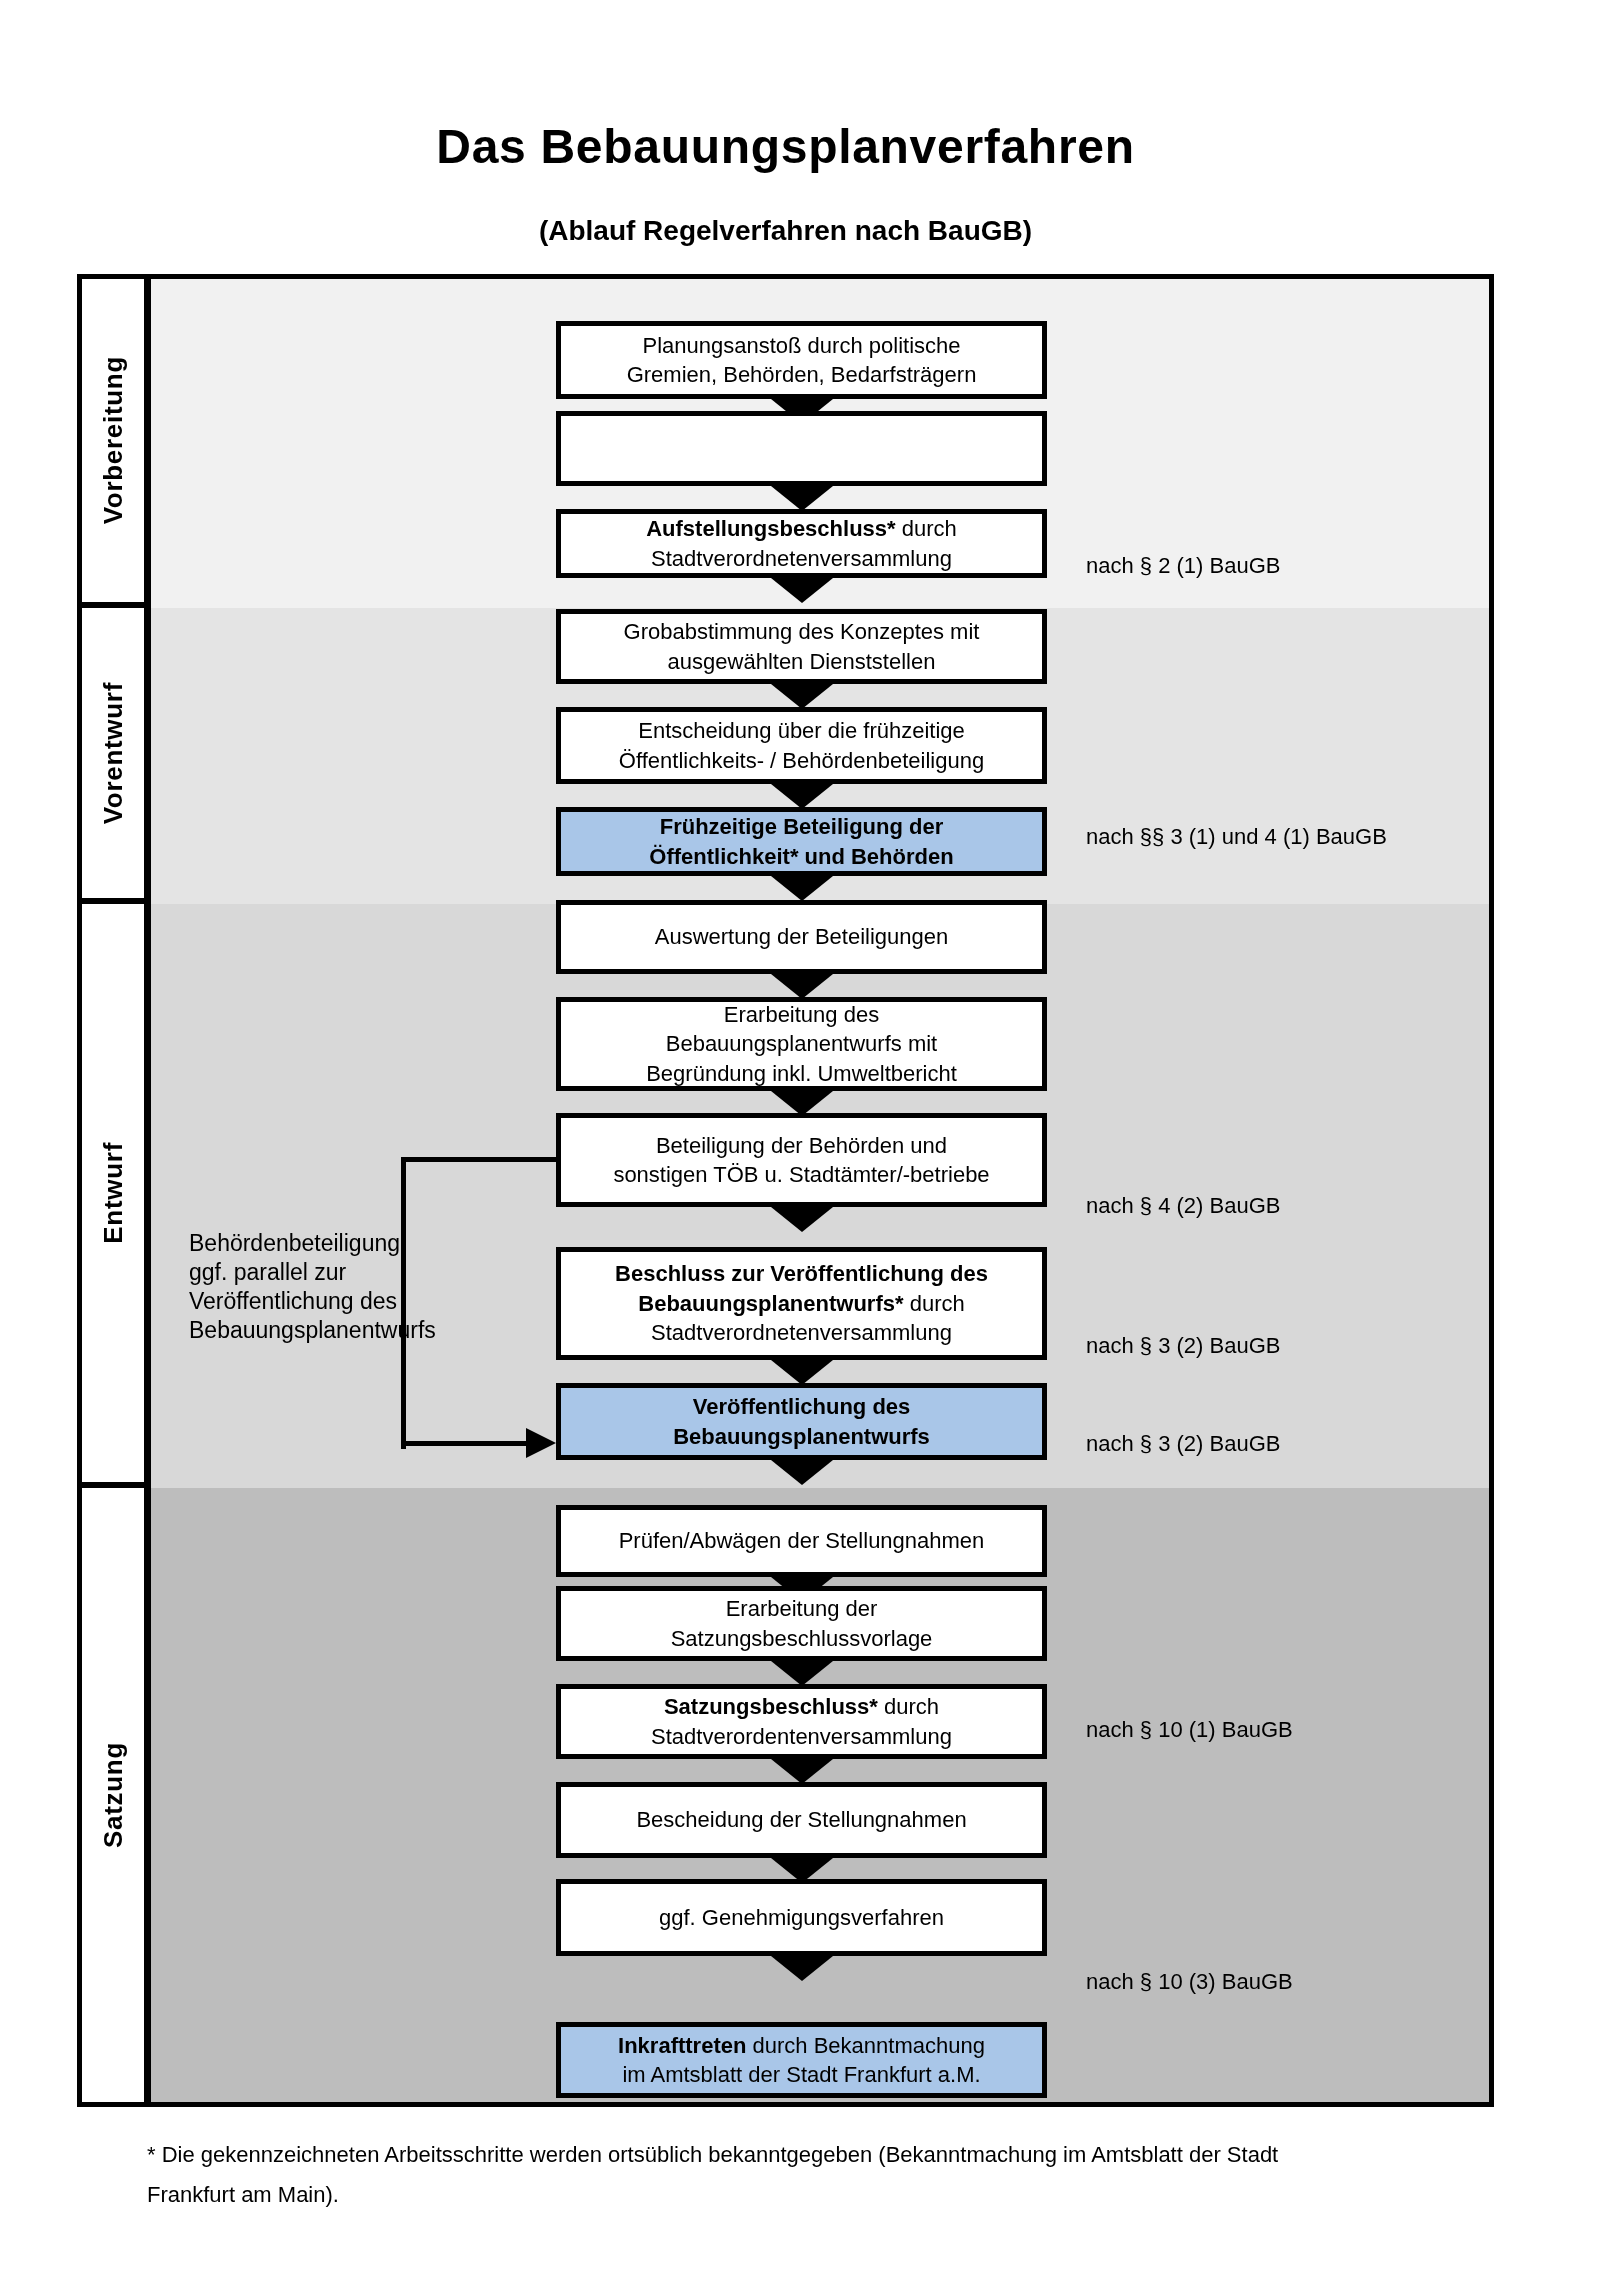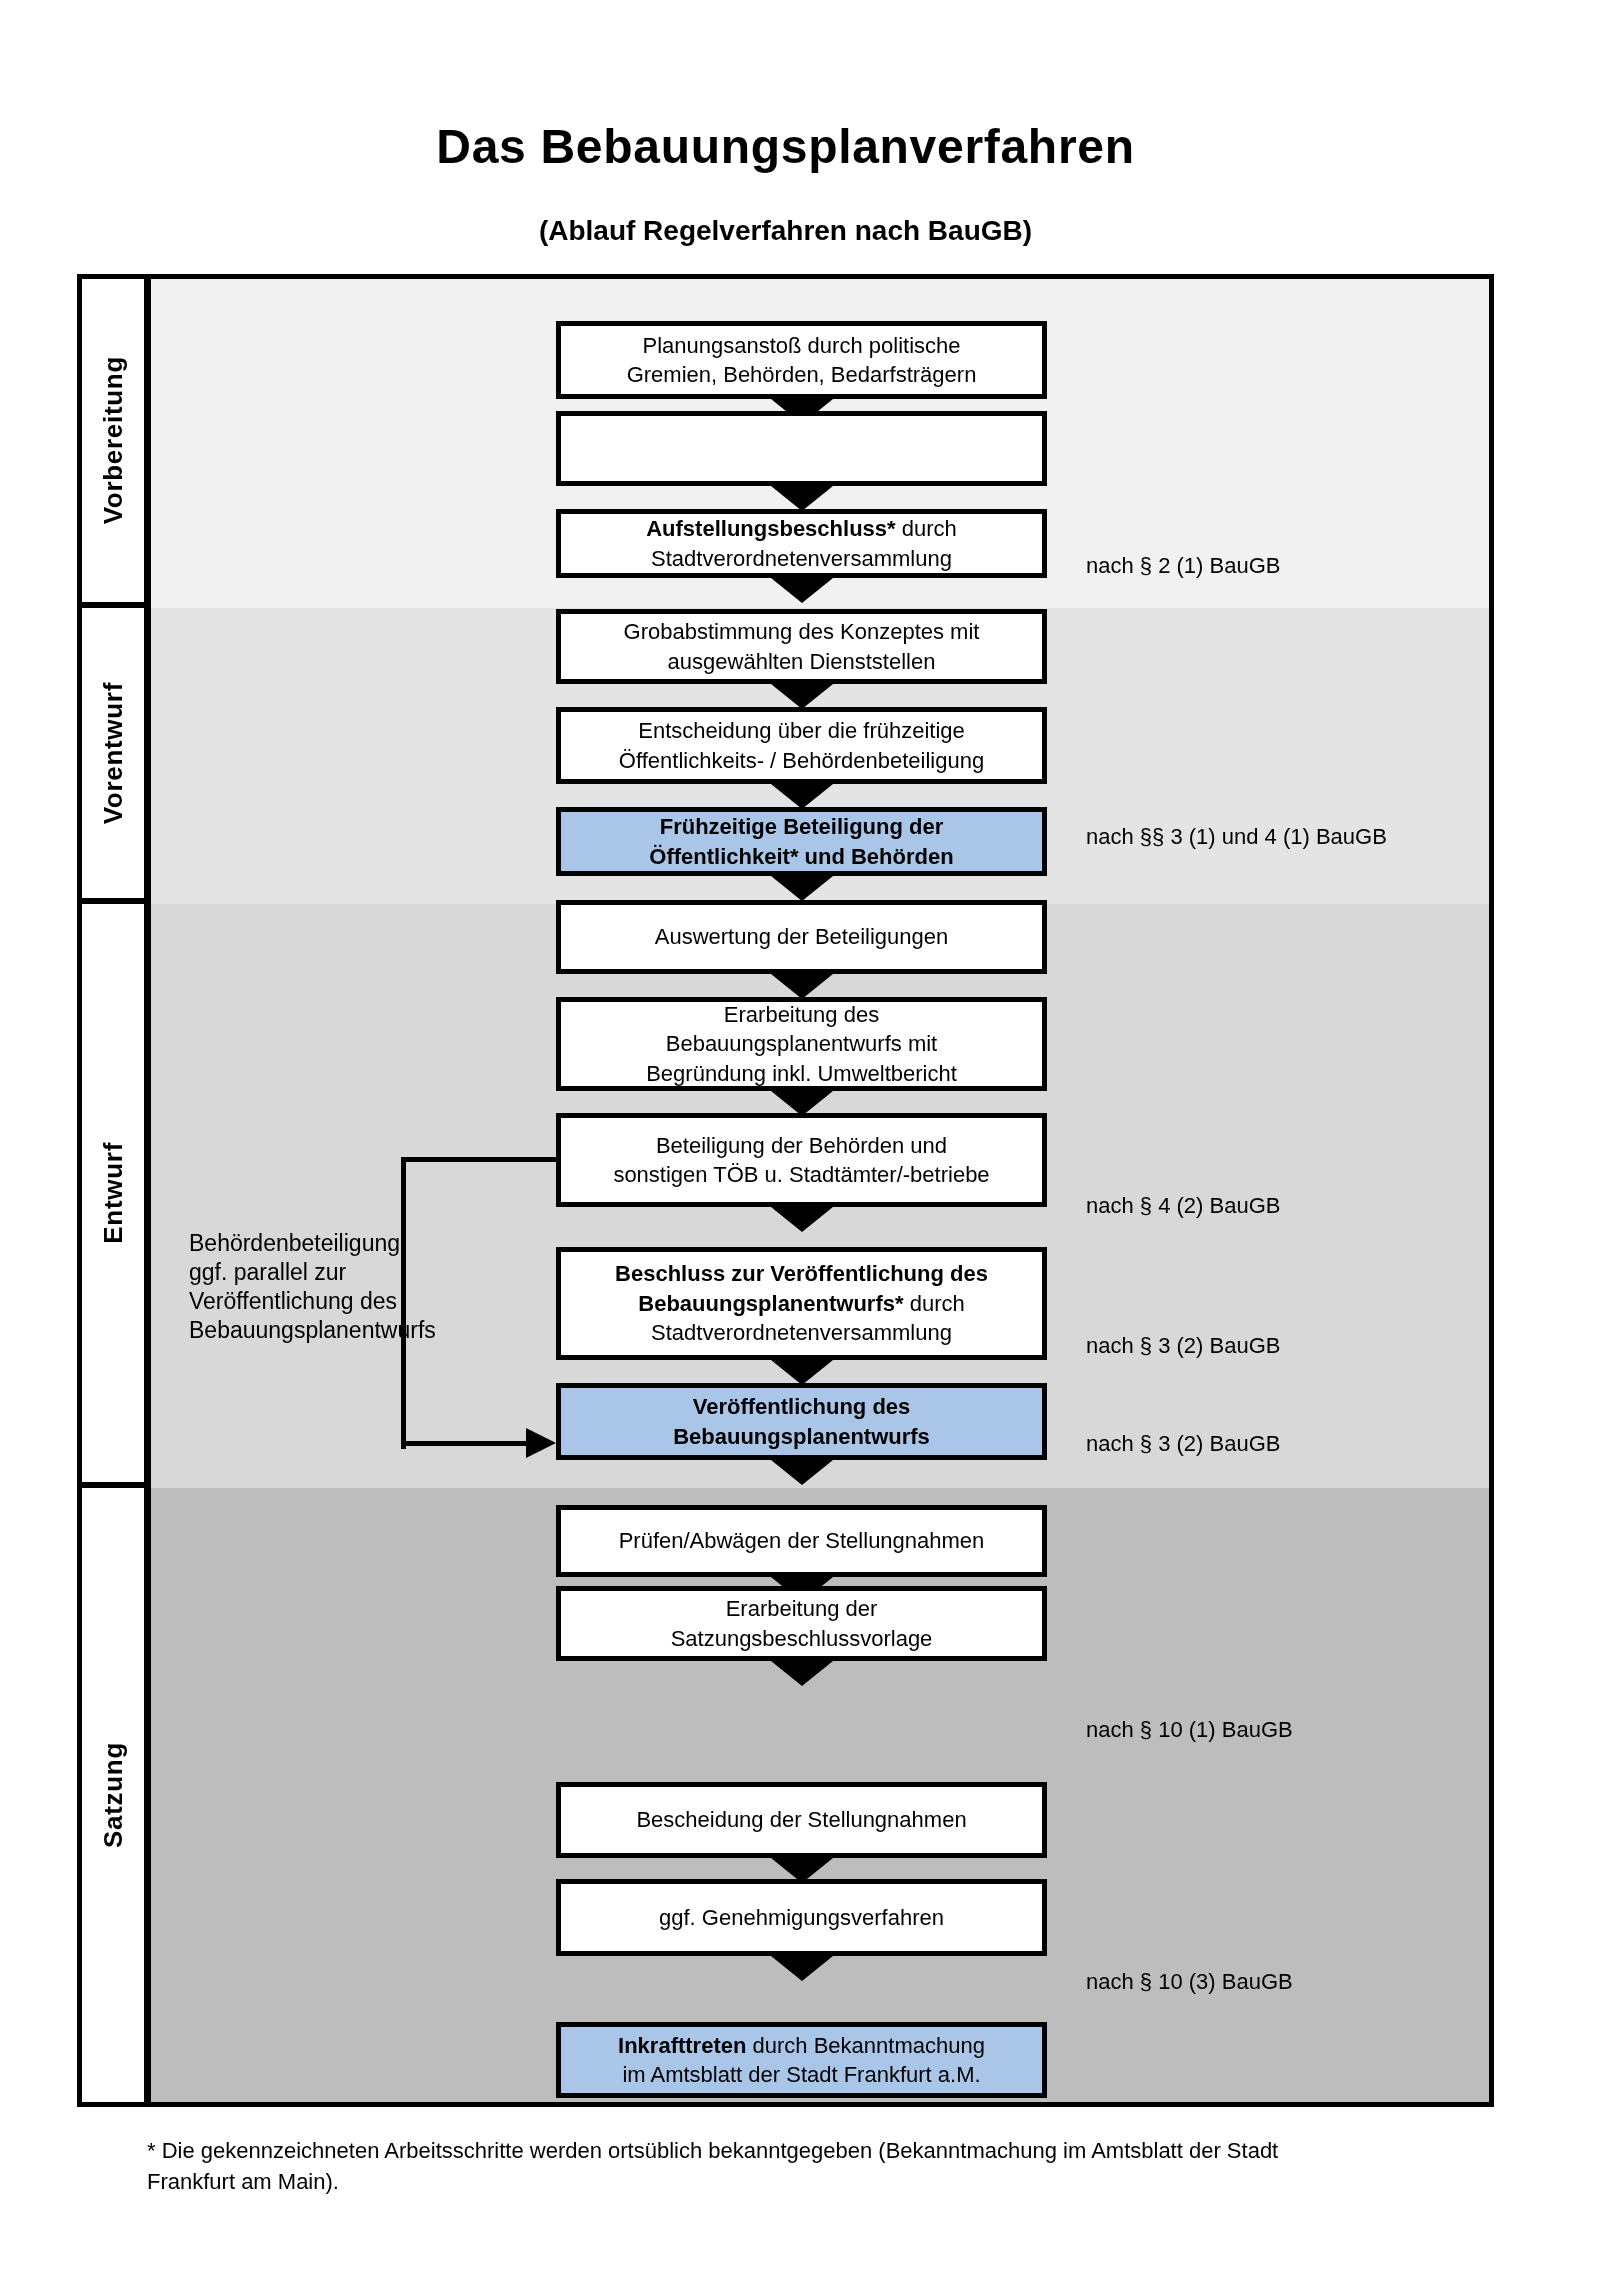--- a/index.html
+++ b/index.html
@@ -61,21 +61,21 @@
   .br-top    { position:absolute; left:319px; top:878px; width:155px; height:5.2px;  background:#000; }
   .br-vert   { position:absolute; left:319px; top:878px; width:5.2px;  height:292px; background:#000; }
   .br-bottom { position:absolute; left:319px; top:1162px; width:126px; height:5.2px;  background:#000; }
   .br-head {
     position:absolute; left:444px; top:1149px; width:0; height:0;
     border-top:15.7px solid transparent; border-bottom:15.7px solid transparent;
     border-left:30px solid #000;
   }
   .footnote {
     position:absolute; left:147px; top:2135px; width:1407px;
-    font-size:22px; line-height:31px; white-space:pre-line;
+    font-size:22px; line-height:40px; white-space:pre-line;
   }
 </style>
 </head>
 <body>
 
 <div class="page-title">Das Bebauungsplanverfahren</div>
 <div class="page-subtitle">(Ablauf Regelverfahren nach BauGB)</div>
 
 <div class="diagram">
 
@@ -162,20 +162,25 @@
 Bebauungsplanentwurfs</span><span></span></div>
     <div class="arrow-down"></div>
   </div>
   <div class="step" style="top:1212px; height:72px;margin-top:14px;">
     <div class="step-text"><span class="b"></span><span>Prüfen/Abwägen der Stellungnahmen</span></div>
     <div class="arrow-down"></div>
   </div>
   <div class="step" style="top:1307px; height:75px;">
     <div class="step-text"><span class="b"></span><span>Erarbeitung der
 Satzungsbeschlussvorlage</span></div>
+    <div class="arrow-down"></div>
+  </div>
+  <div class="step" style="top:1405px; height:75px;">
+    <div class="step-text"><span class="b">Satzungsbeschluss*</span><span> durch
+Stadtverordentenversammlung</span></div>
     <div class="arrow-down"></div>
   </div>
   <div class="step" style="top:1503px; height:76px;">
     <div class="step-text"><span class="b"></span><span>Bescheidung der Stellungnahmen</span></div>
     <div class="arrow-down"></div>
   </div>
   <div class="step" style="top:1600px; height:77px;">
     <div class="step-text"><span class="b"></span><span>ggf. Genehmigungsverfahren</span></div>
     <div class="arrow-down"></div>
   </div>

